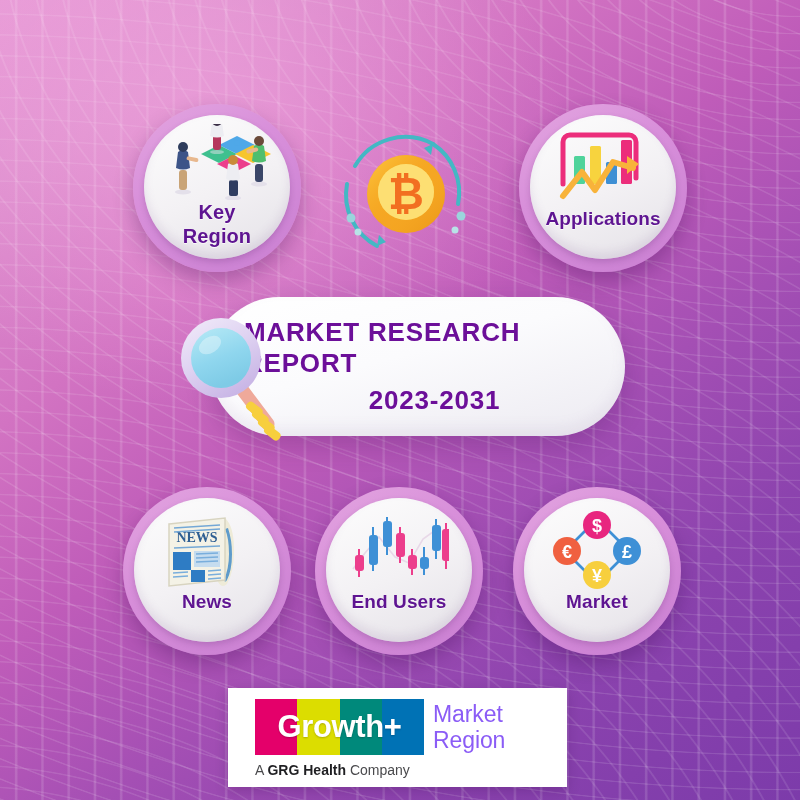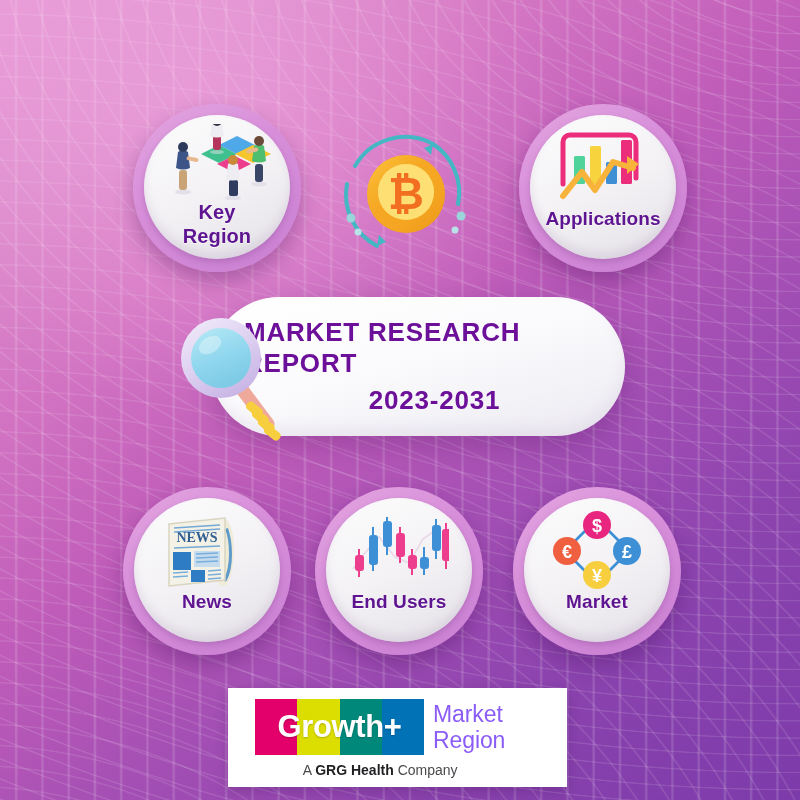--- a/index.html
+++ b/index.html
@@ -132,21 +132,21 @@
   .stripe{flex:1;height:100%;}
   .growth-word{
     position:absolute;left:0;top:0;width:169px;height:56px;
     display:flex;align-items:center;justify-content:center;
     color:#ffffff;font-weight:bold;font-size:31px;letter-spacing:-.4px;
     text-shadow:0 1px 2px rgba(0,0,0,.22);
   }
   .mr-text{margin-left:9px;display:flex;flex-direction:column;line-height:1.0;}
   .mr-text span{color:#8b5cf6;font-size:23px;letter-spacing:-.1px;}
   .mr-text span:last-child{margin-top:3px;}
-  #grg-line{margin-top:7px;font-size:14px;color:#4a4a4d;white-space:nowrap;text-align:center;}
+  #grg-line{margin-top:7px;font-size:14px;color:#4a4a4d;white-space:nowrap;}
   #grg-line b{color:#1f1f22;}
 </style>
 </head>
 <body>
 
 <div id="stage">
 
   <div class="bg-base"></div>
   <div class="bg-waves"></div>
   <div class="bg-waves2"></div>

